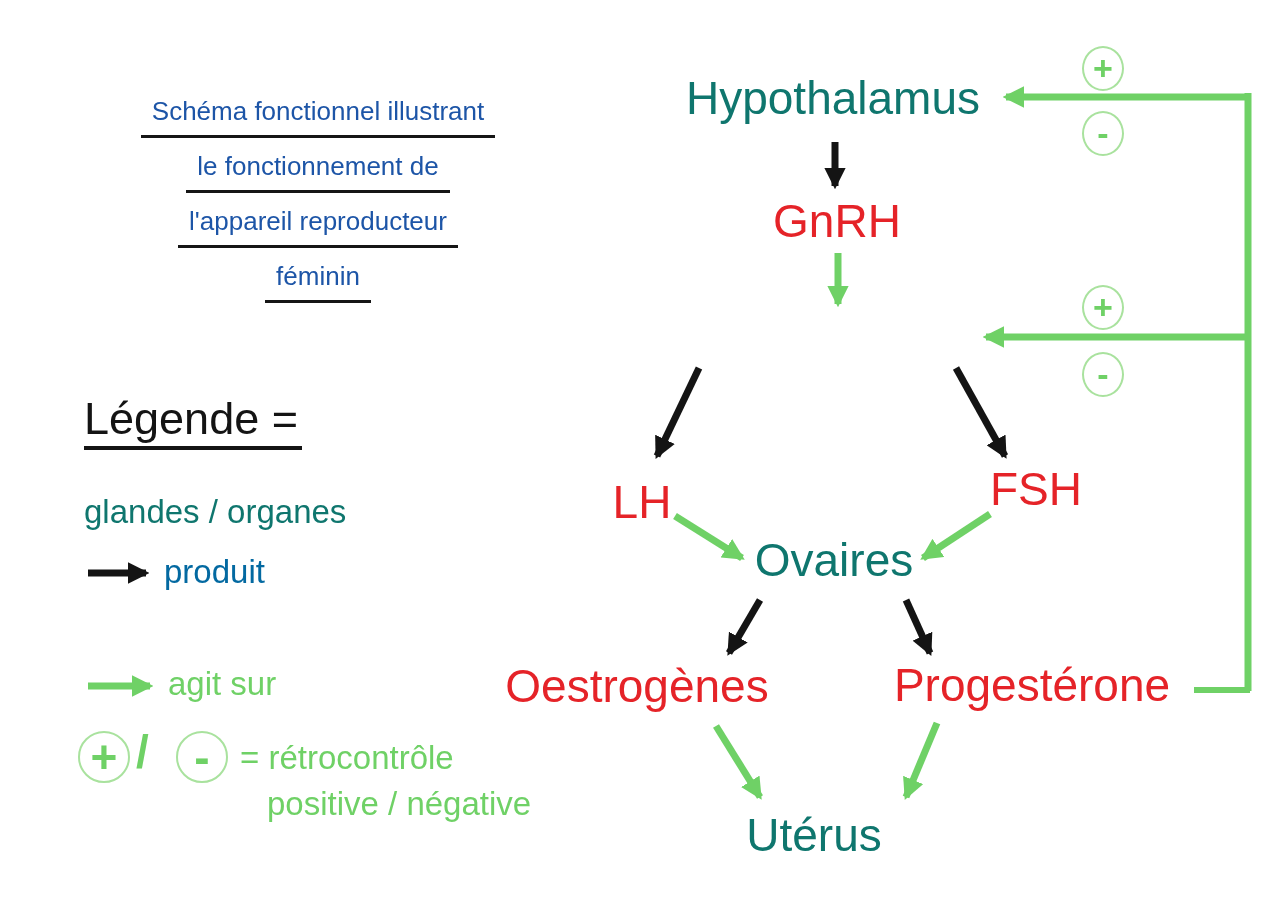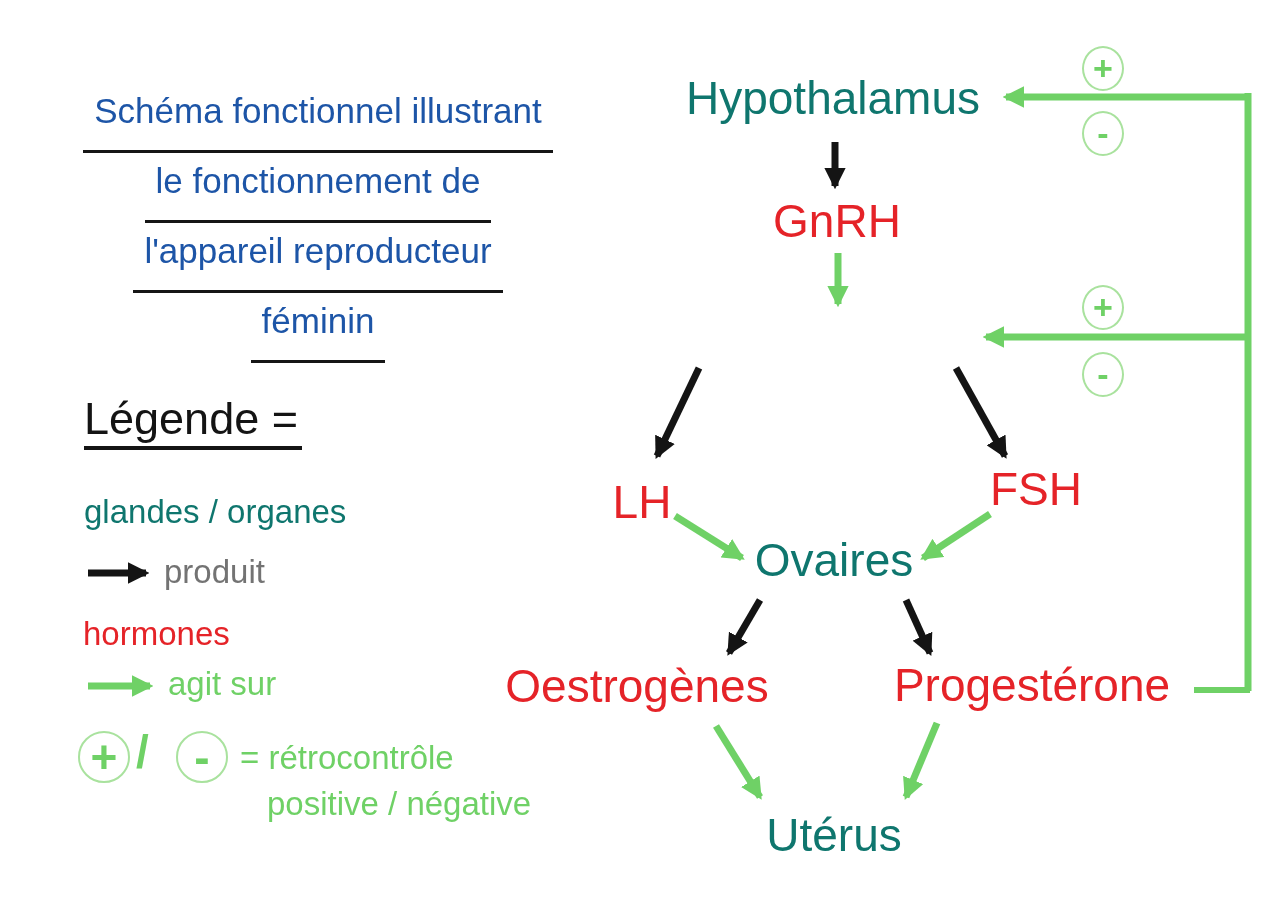--- a/index.html
+++ b/index.html
@@ -6,28 +6,28 @@
   .page{
     position:relative;width:1280px;height:906px;background:#ffffff;
     font-family:"Liberation Sans",sans-serif;overflow:hidden;
   }
   .overlay{position:absolute;left:0;top:0;width:1280px;height:906px;}
 
   
   .blue{color:#0f766e;}
   .red{color:#e52328;}
   .green{color:#6fd166;}
-  .black{color:#737373;}
+  .black{color:#0369a1;}
 
   
   .title{position:absolute;left:38px;top:90px;width:560px;text-align:center;}
   .title-line{margin-bottom:7px;line-height:0;}
   .tl{
-    display:inline-block;color:#1d55a7;font-size:35px;line-height:42px;
-    border-bottom:3px solid #161616;padding:0 11px 18px;white-space:nowrap;
+    display:inline-block;color:#1d55a7;font-size:26px;line-height:42px;
+    border-bottom:3px solid #161616;padding:0 11px 3px;white-space:nowrap;
   }
 
   
   .legend-heading{
     position:absolute;left:84px;top:396px;font-size:45px;line-height:45px;
     color:#141414;border-bottom:4px solid #141414;padding:0 4px 5px 0;white-space:nowrap;
   }
   .l-item{position:absolute;font-size:33px;line-height:1.1;white-space:nowrap;}
   .l-glandes{left:84px;top:494px;}
   .l-produit{left:164px;top:554px;}
@@ -58,21 +58,21 @@
     transform:translateX(-50%);
   }
   .n-hypothalamus{left:833px;top:73px;}
   .n-gnrh{left:837px;top:196px;}
   .n-hypophyse{left:832px;top:308px;}
   .n-lh{left:642px;top:465px;margin-top:12px;}
   .n-fsh{left:1036px;top:464px;}
   .n-ovaires{left:834px;top:535px;}
   .n-oestrogenes{left:637px;top:661px;}
   .n-progesterone{left:1032px;top:660px;text-align:center;}
-  .n-uterus{left:834px;top:810px;}
+  .n-uterus{left:814px;top:810px;}
 </style>
 </head>
 <body>
 
 <div class="page">
 
   <svg class="overlay" viewBox="0 0 1280 906">
     <defs>
       <marker id="ab" viewBox="0 0 10 10" refX="8.5" refY="5" markerWidth="3.1" markerHeight="3.1" orient="auto">
         <path d="M0,0 L10,5 L0,10 z" fill="#141414"></path>
@@ -106,21 +106,20 @@
   <header class="title">
     <div class="title-line"><span class="tl">Schéma fonctionnel illustrant</span></div>
     <div class="title-line"><span class="tl">le fonctionnement de</span></div>
     <div class="title-line"><span class="tl">l'appareil reproducteur</span></div>
     <div class="title-line"><span class="tl">féminin</span></div>
   </header>
 
   <div class="legend-heading">Légende =</div>
   <div class="l-item l-glandes blue">glandes / organes</div>
   <div class="l-item l-produit black">produit</div>
-  <div class="l-item l-hormones red">hormones</div>
   <div class="l-item l-agit green">agit sur</div>
   <div class="fb-circle fb-lg cl-plus">
       <span>+</span>
     </div>
   <div class="l-item l-slash green">/</div>
   <div class="fb-circle fb-lg cl-minus">
       <span>-</span>
     </div>
   <div class="l-item l-retro1 green">= rétrocontrôle</div>
   <div class="l-item l-retro2 green">positive / négative</div>

